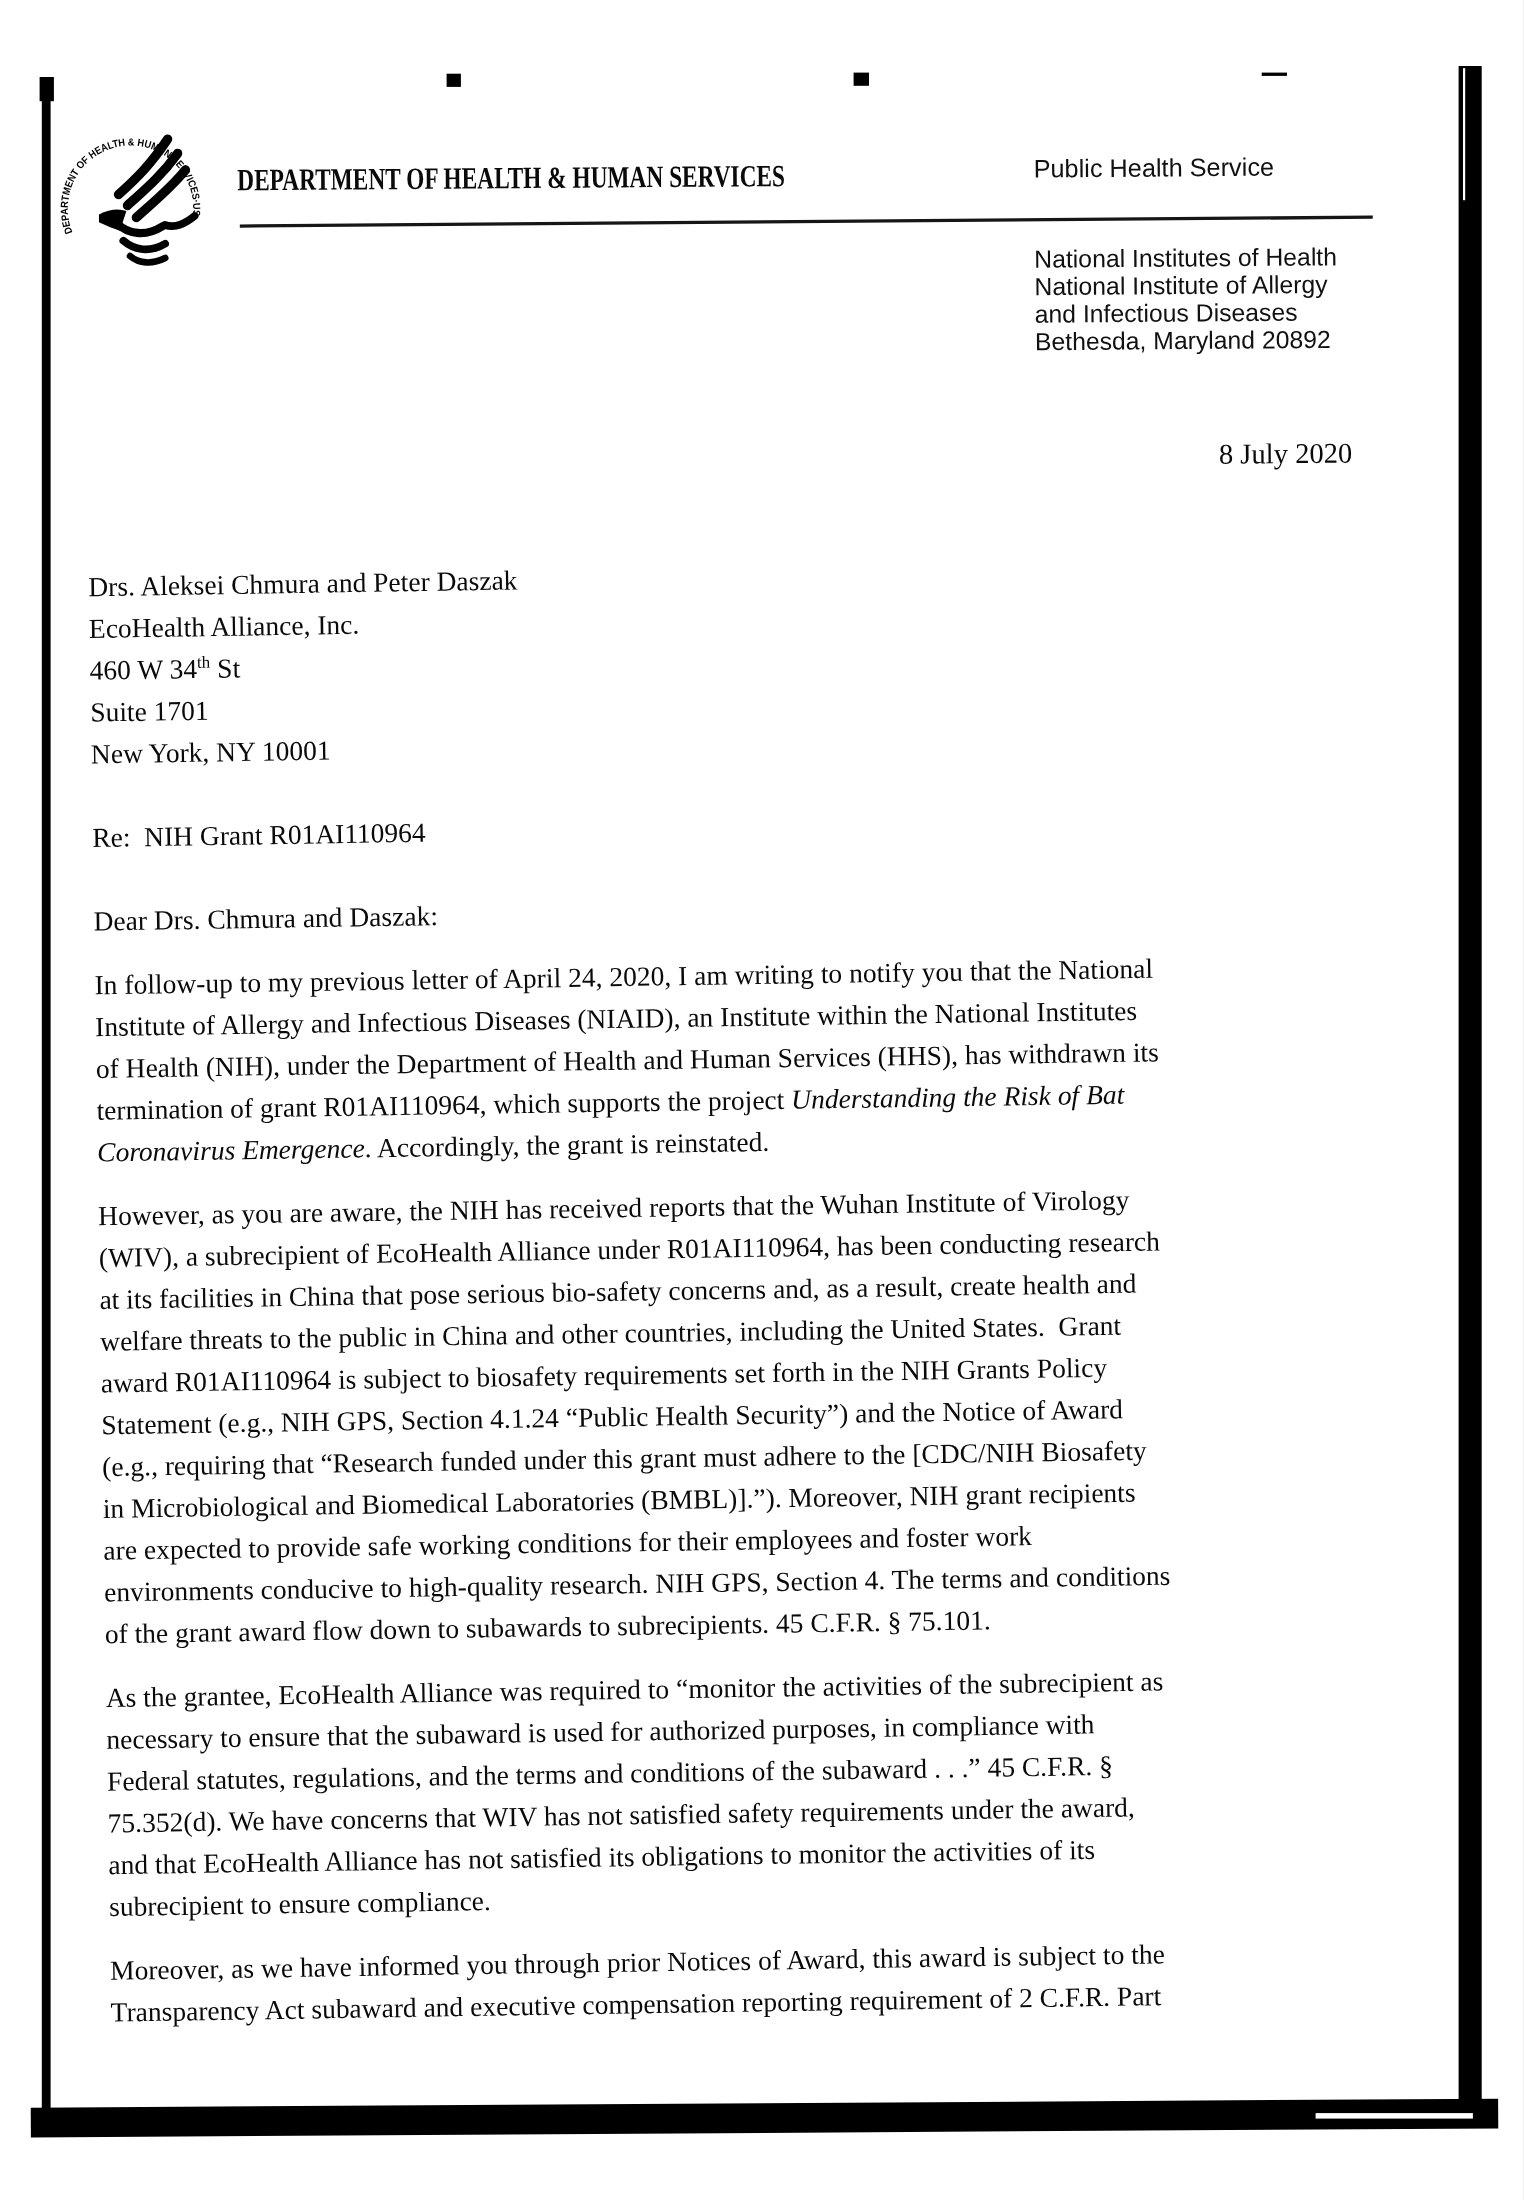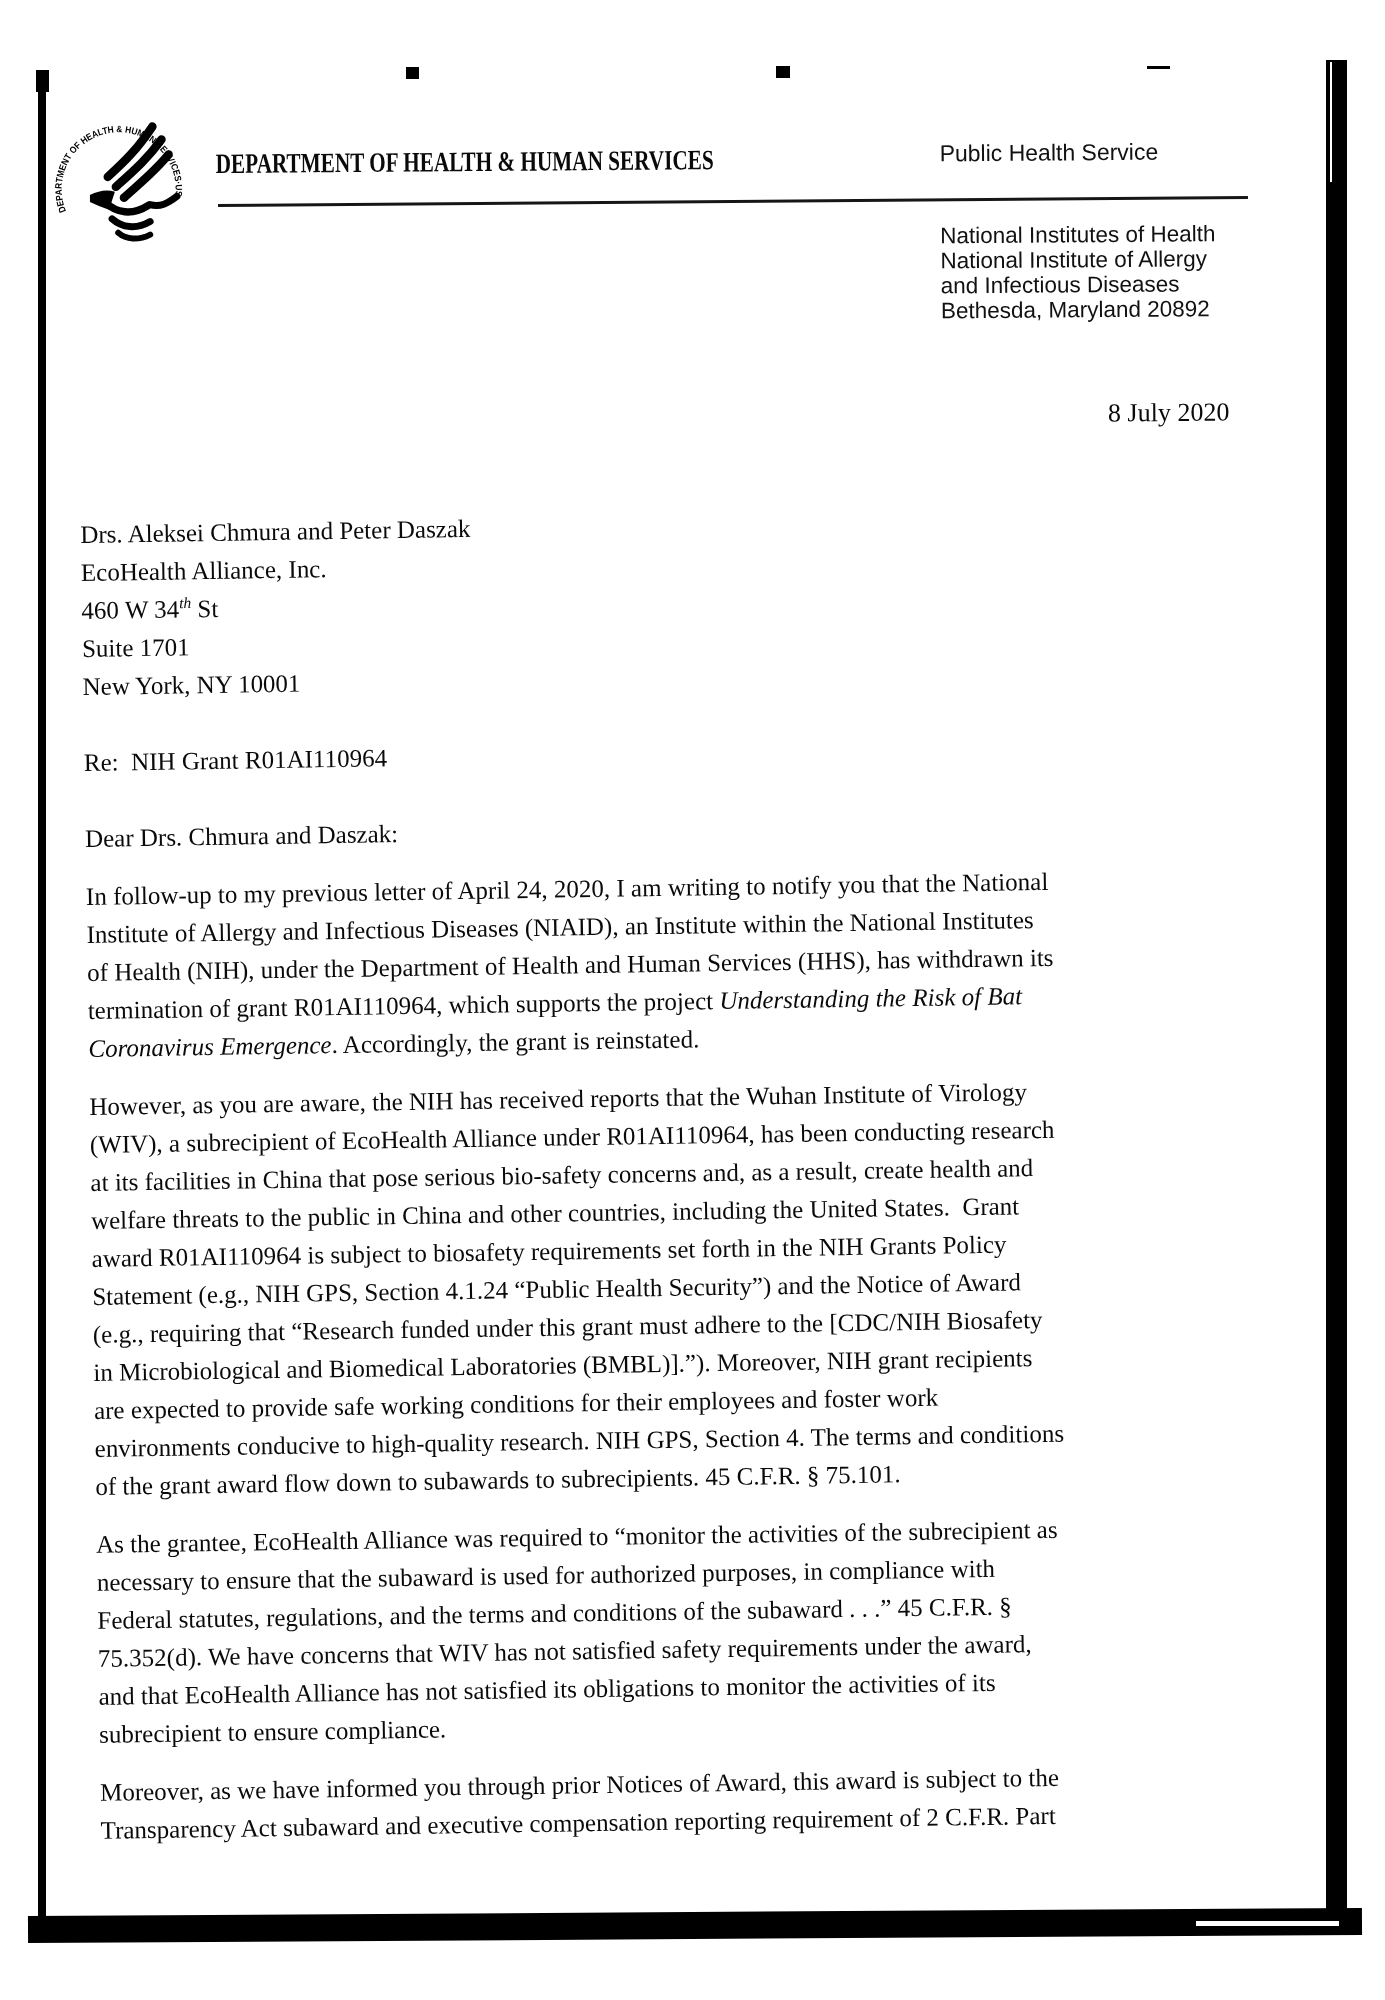--- a/index.html
+++ b/index.html
@@ -34,21 +34,21 @@
     position:absolute; left:80px; top:516px; width:1190px;
     font-size:25px; line-height:38px;
     transform:rotate(-0.9deg); transform-origin:0 0;
   }
   #letter-body .line{white-space:pre;}
   #letter-body .block{margin-top:20px;}
   #letter-body .block:first-child{margin-top:0;}
   #letter-body [data-name="re-line"],
   #letter-body [data-name="salutation-line"]{margin-top:38px;}
   #letter-body em{font-style:italic;}
-  #letter-body sup{font-size:0.62em; vertical-align:super; line-height:0;font-style:italic;}
+  #letter-body sup{font-size:0.62em; vertical-align:super; line-height:0;}
 </style>
 </head>
 <body>
 
 <div class="page" data-name="scanned-letter-page">
 
   <div class="artifact bar-left" data-name="scan-edge-left-bar"></div>
   <div class="artifact bar-left-cap" data-name="scan-edge-left-cap"></div>
   <div class="artifact bar-right" data-name="scan-edge-right-bar"></div>
   <div class="bar-right-slit artifact" data-name="scan-edge-right-slit" style="background:#fff;"></div>

